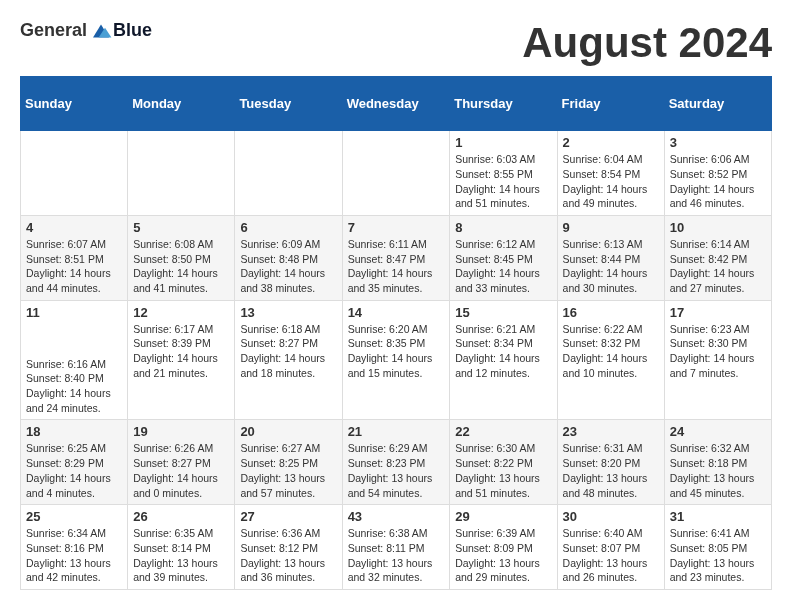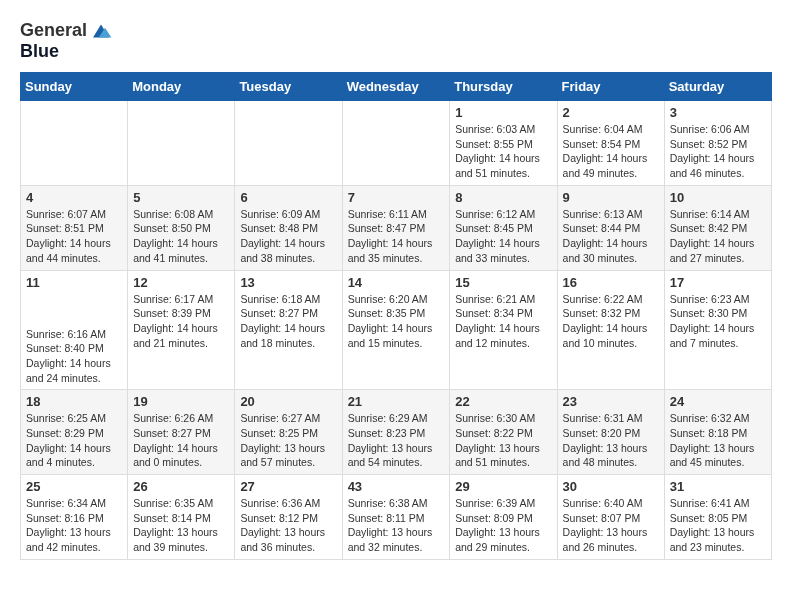--- a/index.html
+++ b/index.html
@@ -11,21 +11,21 @@
       padding: 20px;
     }
     .header-area {
       display: flex;
       justify-content: space-between;
       align-items: flex-start;
       margin-bottom: 10px;
     }
     .logo {
       display: flex;
-      flex-direction: column;
+      flex-direction: row;
       align-items: flex-start;
     }
     .logo-text {
       display: flex;
       align-items: center;
     }
     .logo-general {
       font-size: 18px;
       font-weight: bold;
       color: #333;
@@ -54,21 +54,21 @@
       color: #333;
     }
     .calendar-table {
       width: 100%;
       border-collapse: collapse;
       font-size: 11px;
     }
     .calendar-table th {
       background-color: #1a5fa8;
       color: #fff;
-      padding: 6px 4px;
+      padding: 19px 4px;
       text-align: left;
       font-size: 13px;
       font-weight: bold;
       border: 1px solid #1a5fa8;
     }
     .calendar-table td {
       vertical-align: top;
       border: 1px solid #ddd;
       padding: 4px 5px;
       width: 108px;
@@ -102,20 +102,21 @@
     <div class="logo-text">
       <span class="logo-general">General</span>
       <svg class="logo-icon" viewBox="0 0 30 24" fill="none">
         <polygon points="5,20 15,4 25,20" fill="#1a5fa8"></polygon>
         <polygon points="12,20 20,8 28,20" fill="#4a9fd4"></polygon>
       </svg>
     </div>
     <span class="logo-blue">Blue</span>
   </div>
   <div class="title-area">
+    <div class="month-title">August 2024</div>
   </div>
 </div>
 
 <table class="calendar-table">
   <thead>
     <tr id="weekday-header">
     <th>Sunday</th>
         <th>Monday</th>
         <th>Tuesday</th>
         <th>Wednesday</th>

